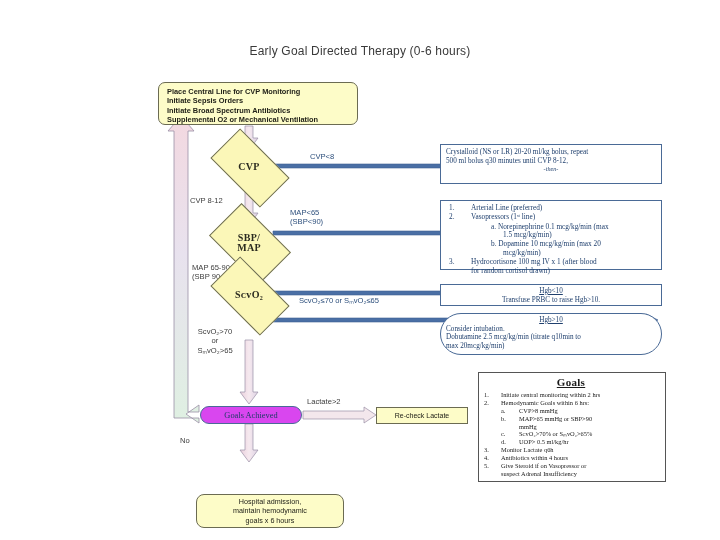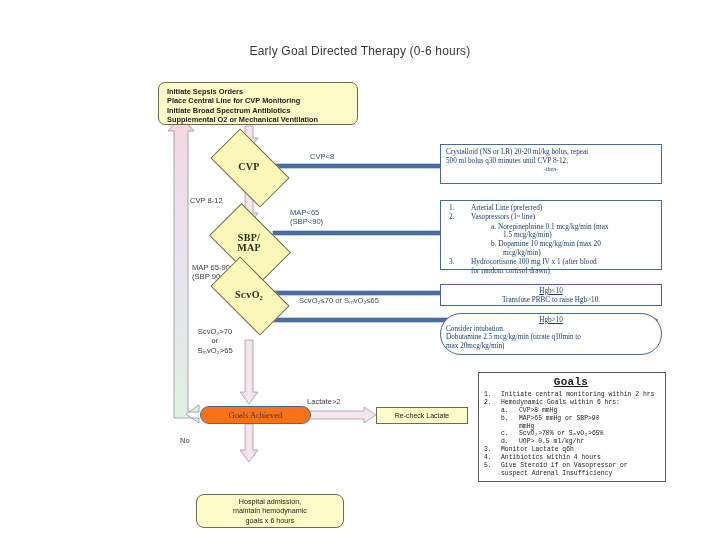--- a/index.html
+++ b/index.html
@@ -74,37 +74,37 @@
   
   ol.num{margin:0;padding:0;list-style:none;}
   ol.num>li{position:relative;padding-left:26px;margin:0 0 .5px 0;}
   ol.num>li>.n{position:absolute;left:4px;top:0;}
   .sub{padding-left:22px;}
 
   
   .goals{
     position:absolute;left:478px;top:372px;width:188px;height:110px;
     background:#ffffff;border:1px solid #555;
-    font-family:Liberation Mono, monospace;font-size:6.4px;color:#1b1b1b;
+    font-family:Liberation Serif, serif;font-size:6.4px;color:#1b1b1b;
     line-height:1.2;padding:2px 4px 0 2px;box-sizing:border-box;
   }
   .goals .gtitle{
     text-align:center;font-size:11px;font-weight:bold;
     text-decoration:underline;margin:1px 0 2px 0;letter-spacing:.3px;
   }
   .goals ol{margin:0;padding:0;list-style:none;}
   .goals ol>li{position:relative;padding-left:20px;margin-bottom:.3px;}
   .goals ol>li>.n{position:absolute;left:3px;top:0;}
   .goals .lvl2{position:relative;padding-left:18px;}
   .goals .lvl2>.n{position:absolute;left:0;top:0;}
 
   
   .achieved{
-    position:absolute;left:200px;top:406px;width:111px;height:18px;
-    background:#f97316;border:1px solid #4a6a96;border-radius:9px;
+    position:absolute;left:200px;top:406px;width:102px;height:18px;
+    background:#d946ef;border:1px solid #4a6a96;border-radius:9px;
     display:flex;align-items:center;justify-content:center;
     font-family:"Liberation Serif",serif;font-size:8.4px;color:#1d3c66;
     box-sizing:border-box;
   }
   .recheck{
     position:absolute;left:376px;top:407px;width:92px;height:17px;
     background:#fdfcc8;border:1px solid #6b6b52;
     display:flex;align-items:center;justify-content:center;
     font-family:"Liberation Sans",sans-serif;font-size:7px;color:#23231a;
     box-sizing:border-box;
@@ -175,22 +175,22 @@
     </g>
 
     <g>
       <path d="M303,411 L364,411 L364,407 L376,415 L364,423 L364,419 L303,419 Z" fill="#f3e7ec" stroke="#9a8fa6" stroke-width="0.7"></path>
     </g>
   </svg>
 
   <div class="title">Early Goal Directed Therapy (0-6 hours)</div>
 
   <div class="node yellowbox topbox">
+    <span class="ln">Place Central Line for CVP Monitoring</span>
     <span class="ln">Initiate Sepsis Orders</span>
-    <span class="ln">Place Central Line for CVP Monitoring</span>
     <span class="ln">Initiate Broad Spectrum Antibiotics</span>
     <span class="ln">Supplemental O2 or Mechanical Ventilation</span>
   </div>
 
   <div class="diamond" style="left:215px;top:147px;width:68px;height:40px;">
     <div class="dshape"></div>
     <div class="dlabel">CVP</div>
   </div>
   <div class="flab" style="left:310px;top:152px;">CVP&lt;8</div>
   <div class="flab dark" style="left:190px;top:196px;">CVP 8-12</div>

